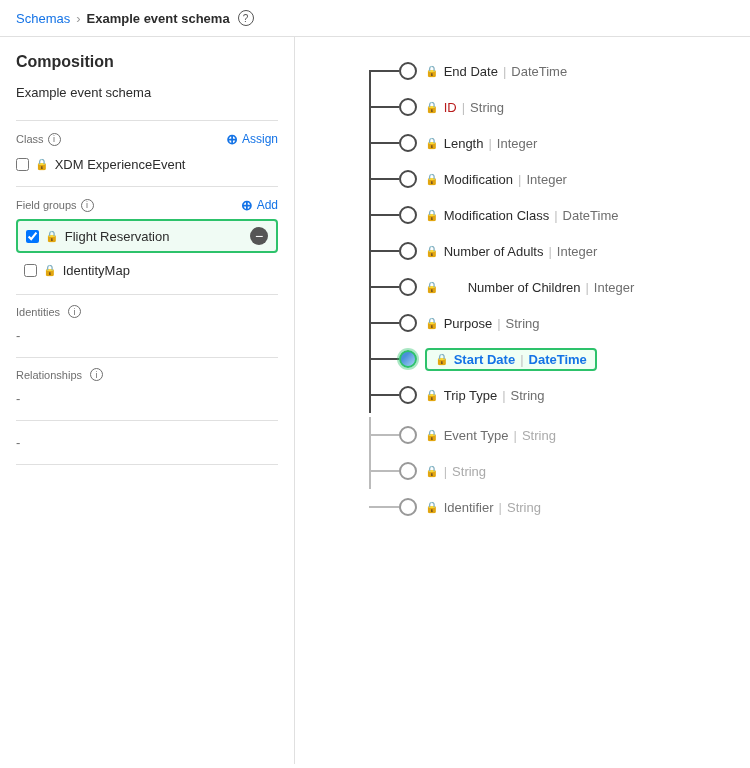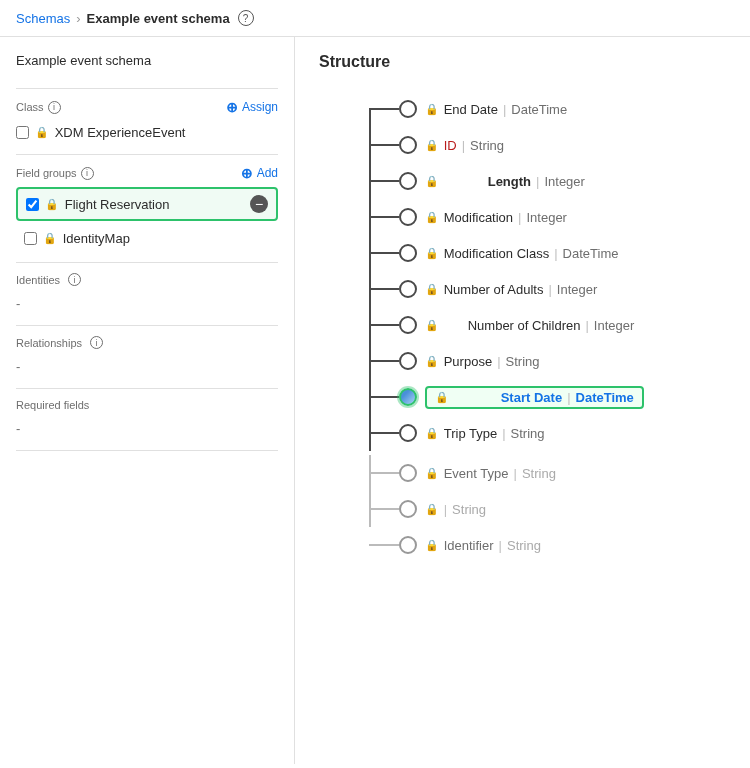--- a/index.html
+++ b/index.html
@@ -56,20 +56,21 @@
 <div class="top-bar">
   <span style="color:#1473e6; cursor:pointer;">Schemas</span>
   <span style="margin:0 6px; color:#999;">›</span>
   <span style="font-weight:700; color:#2c2c2c;">Example event schema</span>
   <span class="help-icon">?</span>
 </div>
 
 <div class="main-layout">
 
   <div class="left-panel">
+    <div class="section-title">Composition</div>
 
     <div class="schema-name">Example event schema</div>
 
     <hr class="divider">
 
     <div class="section-row">
       <div class="section-row-label">
         <span>Class</span>
         <span class="info-icon">i</span>
       </div>
@@ -129,32 +130,28 @@
       <div class="section-row-label" style="margin-bottom:6px;">
         <span>Relationships</span>
         <span class="info-icon" style="margin-left:4px;">i</span>
       </div>
       <div class="dash-value">-</div>
     </div>
 
     <hr class="divider">
 
     <div class="required-fields-section">
-      <div class="section-row-label" style="margin-bottom:6px;">
-        <span>Required fields</span>
-      </div>
       <div class="dash-value">-</div>
     </div>
 
     <hr class="divider">
 
   </div>
 
   <div class="right-panel">
-    <div class="structure-title">Structure</div>
 
     <div style="position:relative; padding-left: 80px;">
 
       <div style="position: absolute; left: 50px; top: 18px; bottom: auto; width: 2px; background: rgb(74, 74, 74); height: 342px;"></div>
 
       <div id="tree-nodes-container">
           <div style="display: flex; align-items: center; min-height: 36px; position: relative;">
             <div style="position: absolute; left: -30px; top: 50%; width: 30px; height: 2px; background: rgb(74, 74, 74); transform: translateY(-50%);"></div>
             <div style="width: 18px; height: 18px; border-radius: 50%; flex-shrink: 0; margin-right: 8px; z-index: 1; border: 2px solid rgb(74, 74, 74); background: rgb(255, 255, 255);"></div>
             <div style="display: flex; align-items: center; gap: 5px; font-size: 13px;">
@@ -172,21 +169,21 @@
       <span style="color:#b91c1c; font-weight:500;">ID</span>
       <span style="color:#c0c0c0;">|</span>
       <span style="color:#6e6e6e;">String</span>
     </div>
           </div>
           <div style="display: flex; align-items: center; min-height: 36px; position: relative;">
             <div style="position: absolute; left: -30px; top: 50%; width: 30px; height: 2px; background: rgb(74, 74, 74); transform: translateY(-50%);"></div>
             <div style="width: 18px; height: 18px; border-radius: 50%; flex-shrink: 0; margin-right: 8px; z-index: 1; border: 2px solid rgb(74, 74, 74); background: rgb(255, 255, 255);"></div>
             <div style="display: flex; align-items: center; gap: 5px; font-size: 13px;">
       <span style="font-size:11px; color:#6e6e6e;">🔒</span>
-      <span style="color:#2c2c2c; font-weight:700;margin-left:44px;">Length</span>
+      <span style="color:#2c2c2c; font-weight:400;">Length</span>
       <span style="color:#c0c0c0;">|</span>
       <span style="color:#6e6e6e;">Integer</span>
     </div>
           </div>
           <div style="display: flex; align-items: center; min-height: 36px; position: relative;">
             <div style="position: absolute; left: -30px; top: 50%; width: 30px; height: 2px; background: rgb(74, 74, 74); transform: translateY(-50%);"></div>
             <div style="width: 18px; height: 18px; border-radius: 50%; flex-shrink: 0; margin-right: 8px; z-index: 1; border: 2px solid rgb(74, 74, 74); background: rgb(255, 255, 255);"></div>
             <div style="display: flex; align-items: center; gap: 5px; font-size: 13px;">
       <span style="font-size:11px; color:#6e6e6e;">🔒</span>
       <span style="color:#2c2c2c; font-weight:500;">Modification</span>
@@ -232,21 +229,21 @@
       <span style="color:#2c2c2c; font-weight:500;">Purpose</span>
       <span style="color:#c0c0c0;">|</span>
       <span style="color:#6e6e6e;">String</span>
     </div>
           </div>
           <div style="display: flex; align-items: center; min-height: 36px; position: relative;">
             <div style="position: absolute; left: -30px; top: 50%; width: 30px; height: 2px; background: rgb(74, 74, 74); transform: translateY(-50%);"></div>
             <div style="width: 18px; height: 18px; border-radius: 50%; flex-shrink: 0; margin-right: 8px; z-index: 1; border: 2.5px solid rgb(45, 194, 107); background: linear-gradient(135deg, rgb(74, 144, 217) 30%, rgb(168, 212, 245) 100%); box-shadow: rgba(45, 194, 107, 0.4) 0px 0px 0px 2px;"></div>
             <div style="display: flex; align-items: center; gap: 5px; font-size: 13px; border: 2px solid rgb(45, 194, 107); border-radius: 4px; padding: 2px 8px; background: rgb(240, 255, 244);">
       <span style="font-size:11px; color:#6e6e6e;">🔒</span>
-      <span style="color:#1473e6; font-weight:600;margin-left:47px;">Start Date</span>
+      <span style="color:#1473e6; font-weight:600;">Start Date</span>
       <span style="color:#c0c0c0;">|</span>
       <span style="color:#1473e6; font-weight:600;">DateTime</span>
     </div>
           </div>
           <div style="display: flex; align-items: center; min-height: 36px; position: relative;">
             <div style="position: absolute; left: -30px; top: 50%; width: 30px; height: 2px; background: rgb(74, 74, 74); transform: translateY(-50%);"></div>
             <div style="width: 18px; height: 18px; border-radius: 50%; flex-shrink: 0; margin-right: 8px; z-index: 1; border: 2px solid rgb(74, 74, 74); background: rgb(255, 255, 255);"></div>
             <div style="display: flex; align-items: center; gap: 5px; font-size: 13px;">
       <span style="font-size:11px; color:#6e6e6e;">🔒</span>
       <span style="color:#2c2c2c; font-weight:500;">Trip Type</span>

